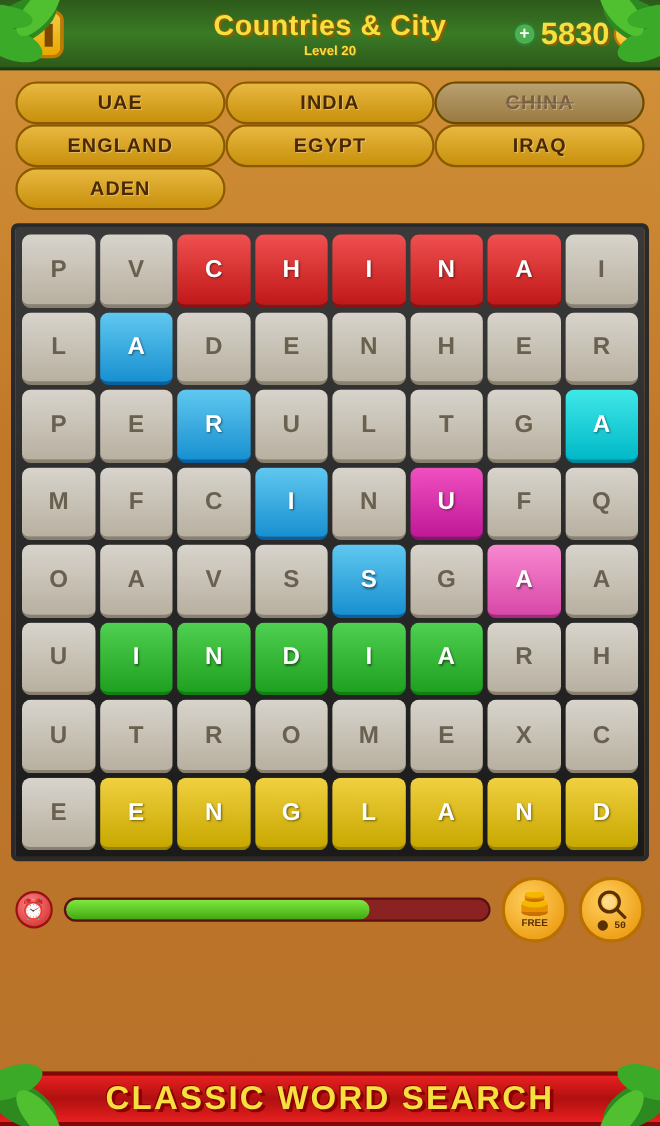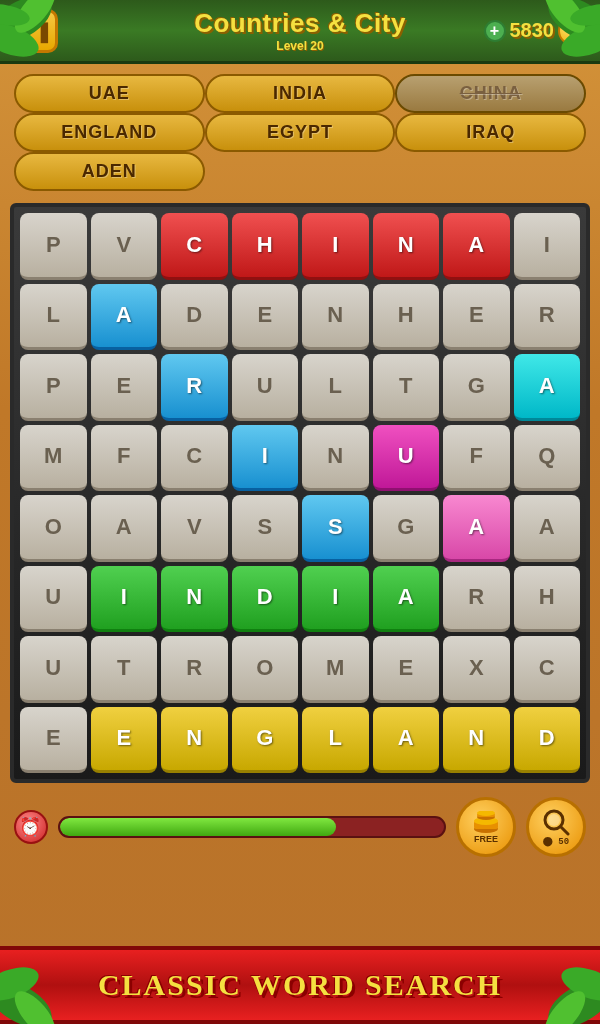--- a/index.html
+++ b/index.html
@@ -88,21 +88,21 @@
       align-items: center;
       justify-content: center;
       color: white;
       font-size: 16px;
       font-weight: bold;
       border: 2px solid #2e7d32;
     }
 
     .coin-count {
       color: #f5e040;
-      font-size: 20px;
+      font-size: 28px;
       font-weight: 900;
       text-shadow: 2px 2px 0 #8b6000;
     }
 
     .coin-icon {
       width: 28px;
       height: 28px;
       background: radial-gradient(circle at 35% 35%, #ffe066, #e8a800);
       border-radius: 50%;
       border: 2px solid #c47800;
@@ -309,23 +309,22 @@
     
     .bottom-banner {
       position: absolute;
       bottom: 0;
       left: 0;
       right: 0;
       z-index: 20;
       background: linear-gradient(180deg, #e82020 0%, #b01010 50%, #e82020 100%);
       border-top: 4px solid #800808;
       border-bottom: 4px solid #800808;
-      padding: 18px 0;
+      padding: 4px 0;
       text-align: center;
-      font-family: Liberation Serif, serif;
     }
 
     .banner-text {
       color: #f5e040;
       font-size: 30px;
       font-weight: 900;
       letter-spacing: 2px;
       text-shadow: 3px 3px 0 #8b0000, -1px -1px 0 #8b0000;
     }
 

